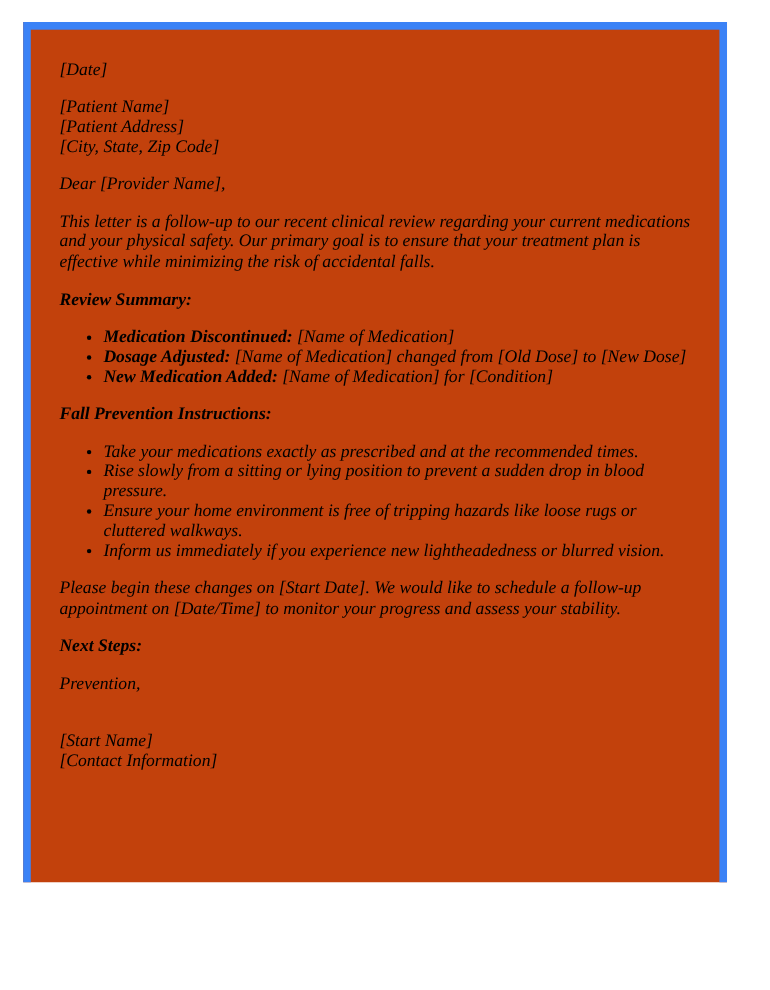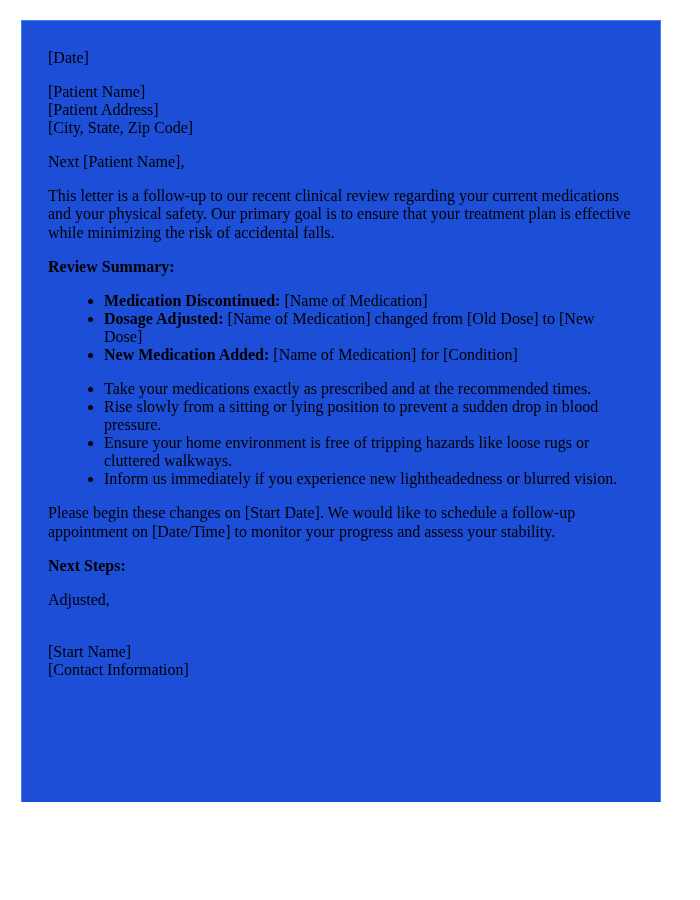--- a/index.html
+++ b/index.html
@@ -15,34 +15,35 @@
   .page-clip {
     position: absolute;
     left: 21px;
     top: 20px;
     width: 640px;
     height: 782px;
     overflow: hidden;
   }
   .page {
     box-sizing: border-box;
-    background: #1d4ed8;
-    border: 1px solid #3b82f6;
+    background: #c2410c;
+    border: 7px solid #3b82f6;
     padding: 28px 26px 40px 26px;
     min-height: 870px;
     line-height: 1.13;
+    font-style: italic;
   }
   .page p {
     margin: 16px 0;
   }
   .page p:first-child {
     margin-top: 0;
   }
   .page ul {
-    margin: 16px 16px;
+    margin: 16px 0;
     padding-left: 40px;
     list-style-type: disc;
   }
   .page li {
     margin: 0;
     padding: 0;
   }
   .b {
     font-weight: bold;
   }
@@ -52,46 +53,47 @@
 
 <div class="page-clip">
   <div class="page">
 
     <p>[Date]</p>
 
     <p><span>[Patient Name]</span><br>
       <span>[Patient Address]</span><br>
       <span>[City, State, Zip Code]</span></p>
 
-    <p>Next [Patient Name],</p>
+    <p>Dear [Provider Name],</p>
 
     <p>This letter is a follow-up to our recent clinical review regarding your current medications and your physical safety. Our primary goal is to ensure that your treatment plan is effective while minimizing the risk of accidental falls.</p>
 
     <p><span class="b">Review Summary:</span></p>
 
 
     <ul>
       <li><span class="b">Medication Discontinued:</span><span> [Name of Medication]</span></li>
       <li><span class="b">Dosage Adjusted:</span><span> [Name of Medication] changed from [Old Dose] to [New Dose]</span></li>
       <li><span class="b">New Medication Added:</span><span> [Name of Medication] for [Condition]</span></li>
     </ul>
 
+    <p><span class="b">Fall Prevention Instructions:</span></p>
 
     <ul>
       <li>Take your medications exactly as prescribed and at the recommended times.</li>
       <li>Rise slowly from a sitting or lying position to prevent a sudden drop in blood pressure.</li>
       <li>Ensure your home environment is free of tripping hazards like loose rugs or cluttered walkways.</li>
       <li>Inform us immediately if you experience new lightheadedness or blurred vision.</li>
     </ul>
 
     <p>Please begin these changes on [Start Date]. We would like to schedule a follow-up appointment on [Date/Time] to monitor your progress and assess your stability.</p>
 
     <p><span class="b">Next Steps:</span></p>
 
 
-    <p>Adjusted,</p>
+    <p>Prevention,</p>
 
     <p><br>
       <span>[Start Name]</span><br>
       <span>[Contact Information]</span></p>
 
   </div>
 </div>
 
 </body></html>

